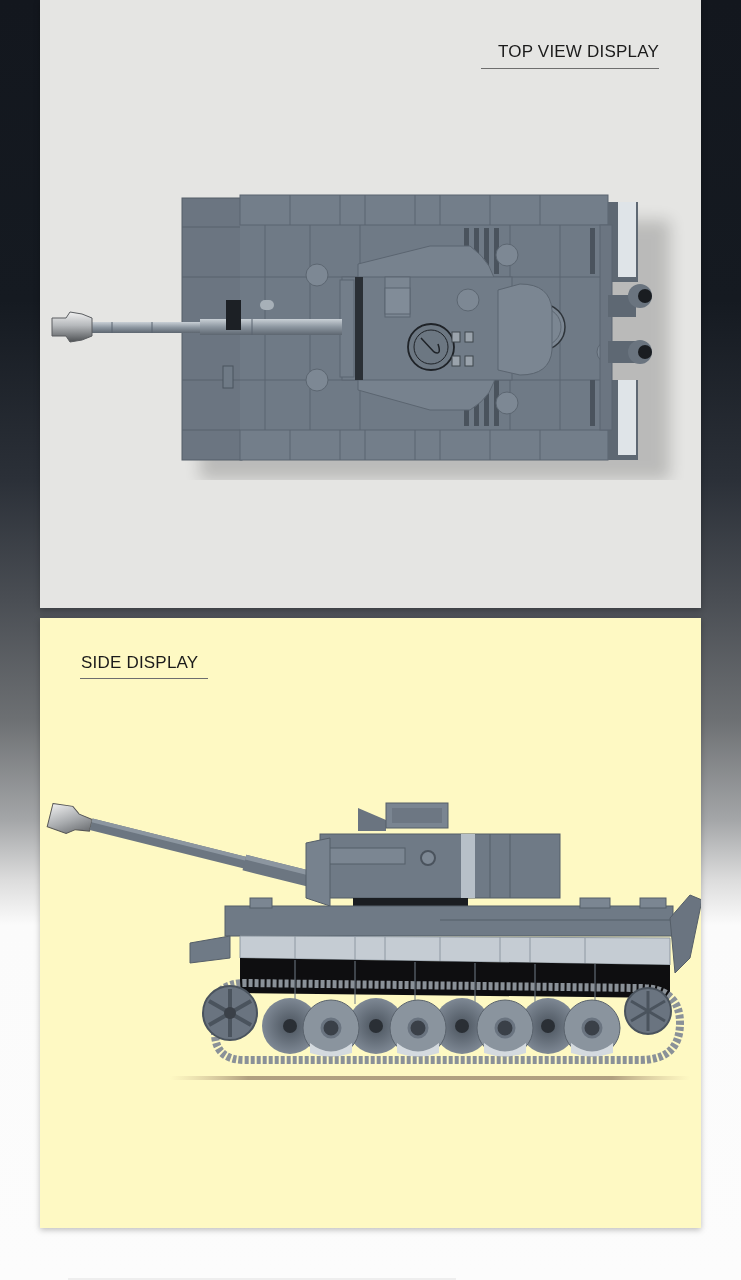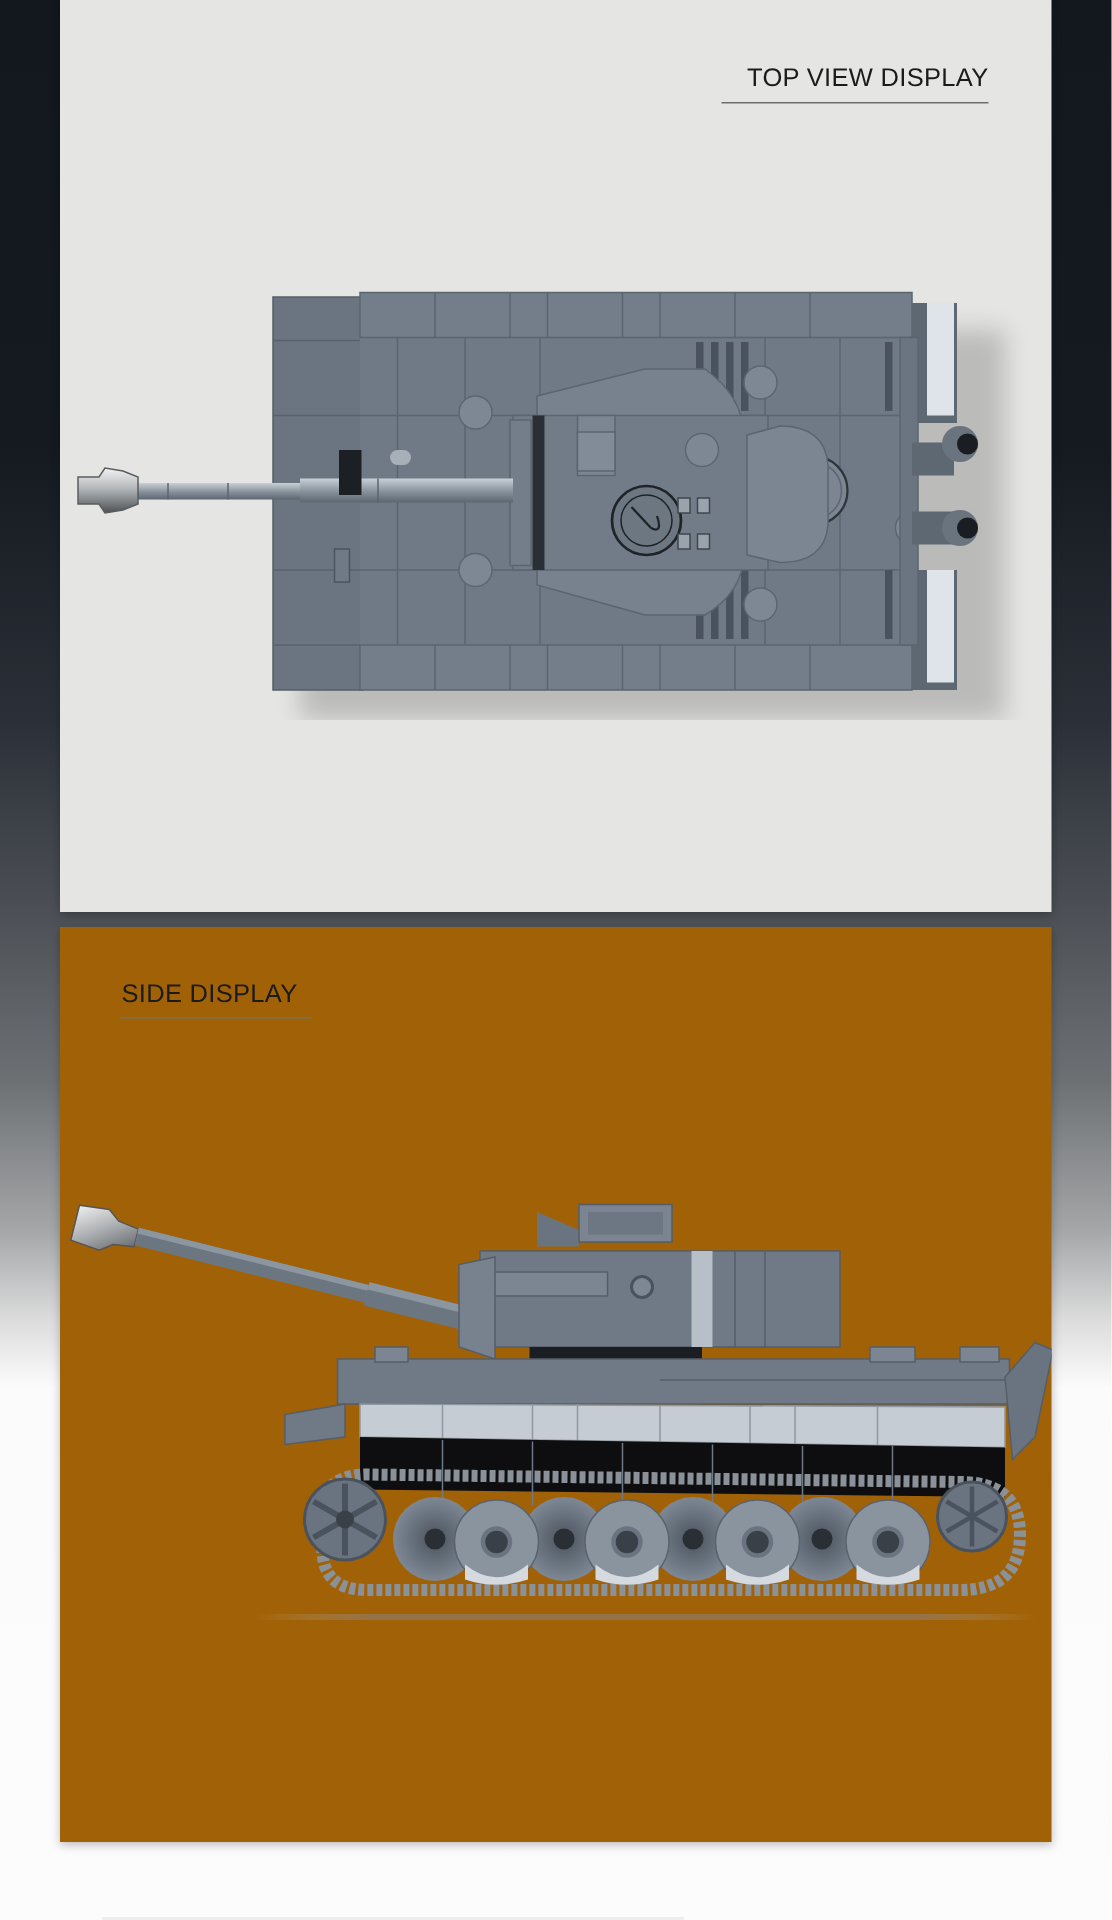--- a/index.html
+++ b/index.html
@@ -11,21 +11,21 @@
       #13171e 0px, #151a21 300px, #2b3038 480px, #4a4e54 600px,
       #6d7073 720px, #a4a6a8 820px, #dcdcdc 880px, #fbfbfb 925px, #fcfcfc 1280px);
   }
   .card {
     position: absolute;
     left: 40px;
     width: 661px;
     box-shadow: 0 2px 6px rgba(0,0,0,0.25);
   }
   .card-top { top: 0; height: 608px; background: #e5e5e3; }
-  .card-side { top: 618px; height: 610px; background: #a16207; }
+  .card-side { top: 618px; height: 610px; background: #fef9c3; }
   .heading {
     position: absolute;
     font-size: 17px;
     letter-spacing: 0.2px;
     color: #1b1b1b;
     font-weight: normal;
     white-space: nowrap;
   }
   .heading-rule {
     position: absolute;

